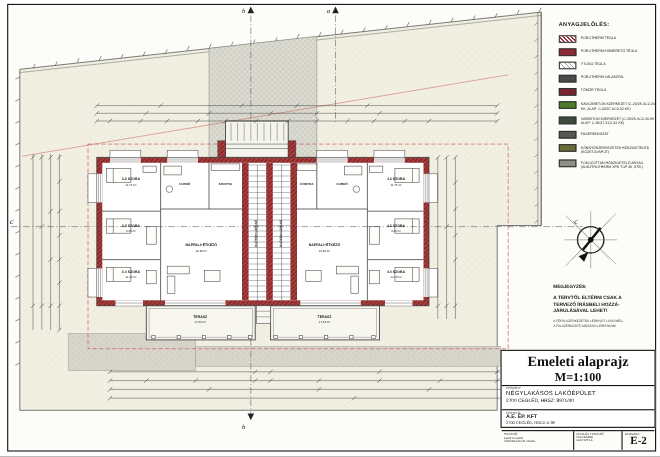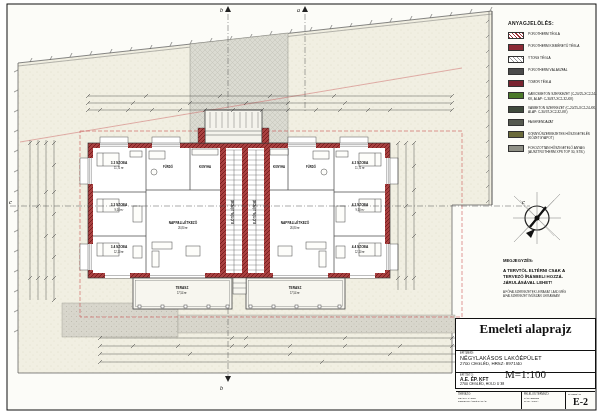--- a/index.html
+++ b/index.html
@@ -29,21 +29,21 @@
   .notes .h{font-size:4.2px;font-weight:bold;margin-bottom:5px;}
   .notes .main{font-size:4.4px;font-weight:bold;line-height:1.35;}
   .notes .small{font-size:2.9px;margin-top:5px;line-height:1.35;color:#333;}
 
   
   .tb{position:absolute;left:455px;top:318px;width:141px;height:71px;border:1px solid #111;
       background:#fff;box-sizing:border-box;color:#111;}
   .tb-r1{height:31px;border-bottom:1px solid #111;text-align:center;
          font-family:"Liberation Serif",serif;}
   .tb-title{font-size:13px;font-weight:bold;padding-top:2px;}
-  .tb-scale{font-size:11px;font-weight:normal;margin-top:31px;}
+  .tb-scale{font-size:11px;font-weight:bold;}
   .tb-r2{height:22px;border-bottom:1px solid #111;padding:1px 4px;box-sizing:border-box;}
   .tb-r3{height:19px;border-bottom:1px solid #111;padding:1px 4px;box-sizing:border-box;}
   .tb-lab{font-size:2.6px;color:#333;}
   .tb-name{font-size:5.4px;letter-spacing:.2px;}
   .tb-addr{font-size:4.4px;}
   .tb-name2{font-size:4.8px;font-weight:bold;}
   .tb-addr2{font-size:3.6px;}
   .tb-r4{display:flex;height:17px;}
   .tb-c1{width:66px;border-right:1px solid #111;padding:1px 2px;font-size:2.5px;line-height:1.4;box-sizing:border-box;}
   .tb-c2{width:44px;border-right:1px solid #111;padding:1px 2px;font-size:2.3px;line-height:1.4;box-sizing:border-box;}

